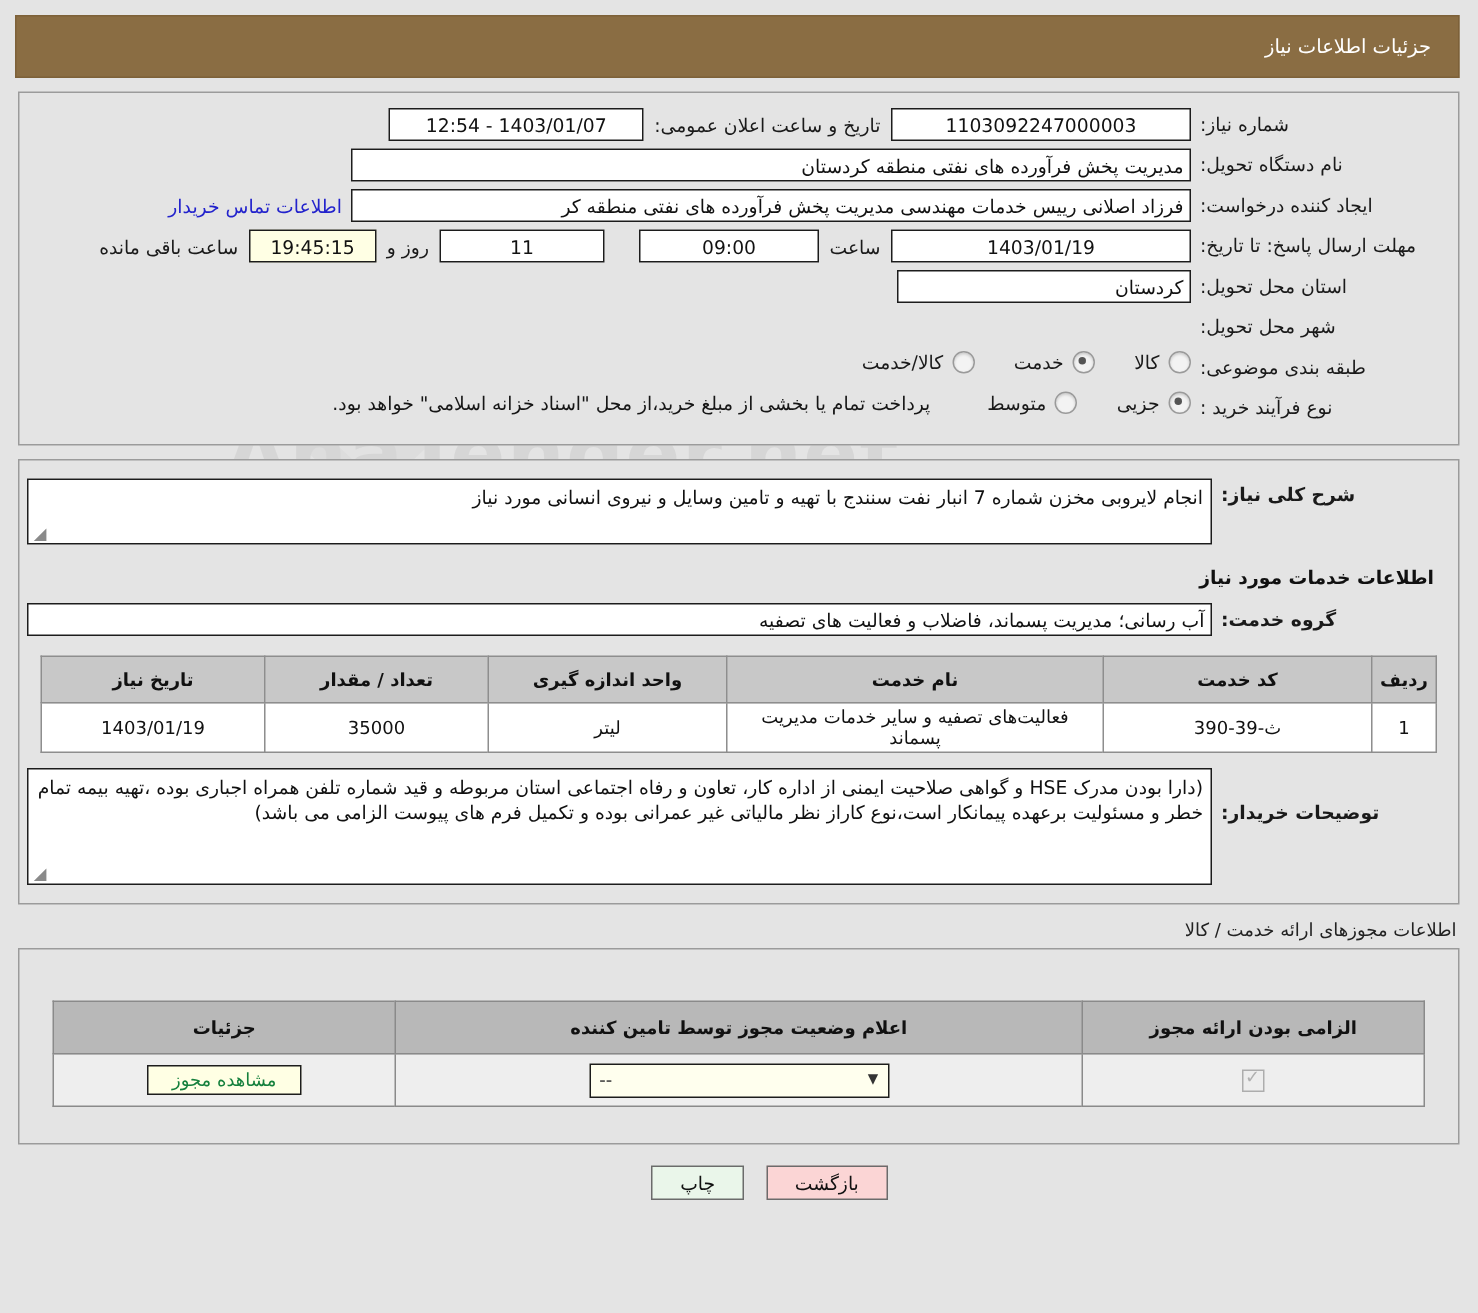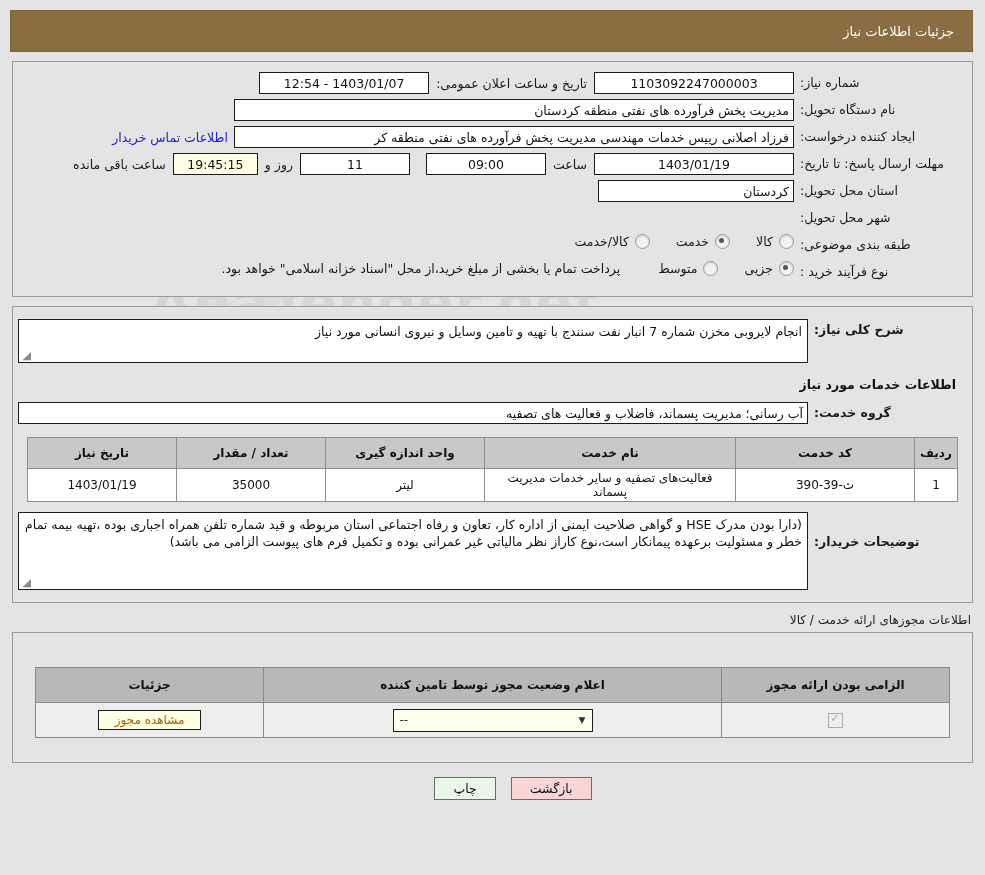--- a/index.html
+++ b/index.html
@@ -284,21 +284,21 @@
     justify-content: space-between;
     padding: 0 6px;
     cursor: pointer;
     direction: rtl;
   }
   .sel .caret { font-size: 9px; color: #333; }
   .btn-view {
     display: inline-block;
     border: 1px solid #1c1c1c;
     background: #ffffe4;
-    color: #a16207;
+    color: #15803d;
     font-size: 12px;
     padding: 2px 16px;
     cursor: pointer;
   }
 
   .footer {
     margin-top: 14px;
     text-align: center;
     margin-left: 41px;
   }
@@ -357,21 +357,21 @@
             <a class="link">اطلاعات تماس خریدار</a>
           </div>
         </div>
 
         <div class="frow">
           <div class="flabel">مهلت ارسال پاسخ: تا تاریخ:</div>
           <div class="fval">
             <div class="box center w-date">1403/01/19</div>
             <div class="inline-lbl">ساعت</div>
             <div class="box center w-time">09:00</div>
-            <div class="box center w-days" style="margin-right:16px">11</div>
+            <div class="box center w-days" style="margin-right:23px">11</div>
             <div class="inline-lbl">روز و</div>
             <div class="box center cream w-count">19:45:15</div>
             <div class="inline-lbl">ساعت باقی مانده</div>
           </div>
         </div>
 
         <div class="frow">
           <div class="flabel">استان محل تحویل:</div>
           <div class="fval">
             <div class="box right w-loc">کردستان</div>

